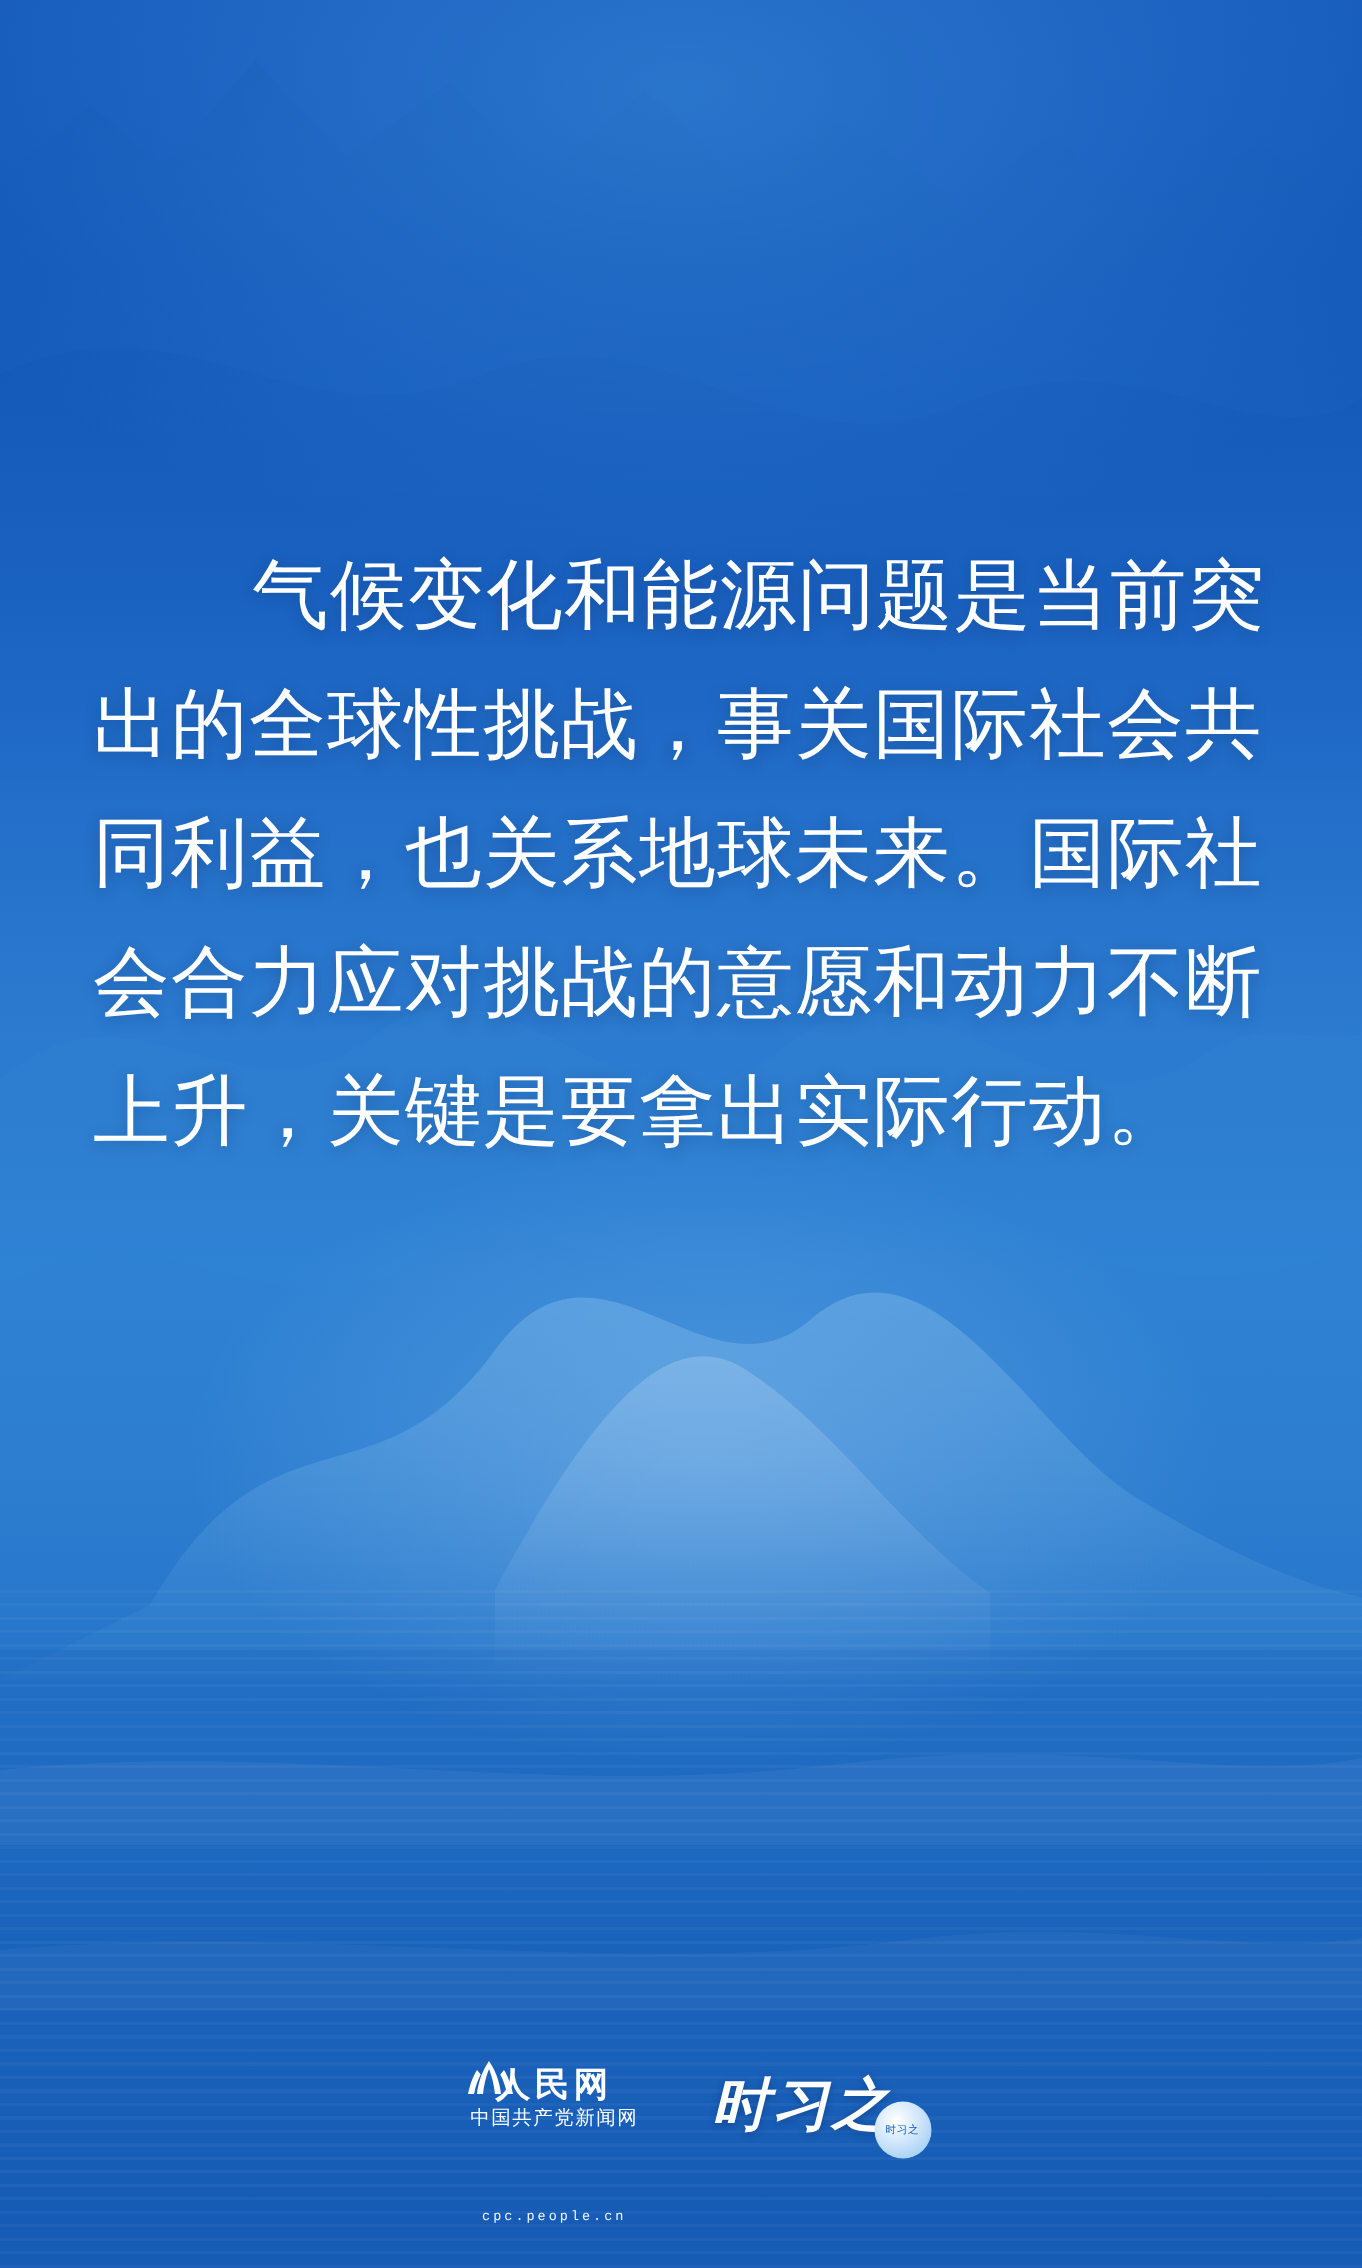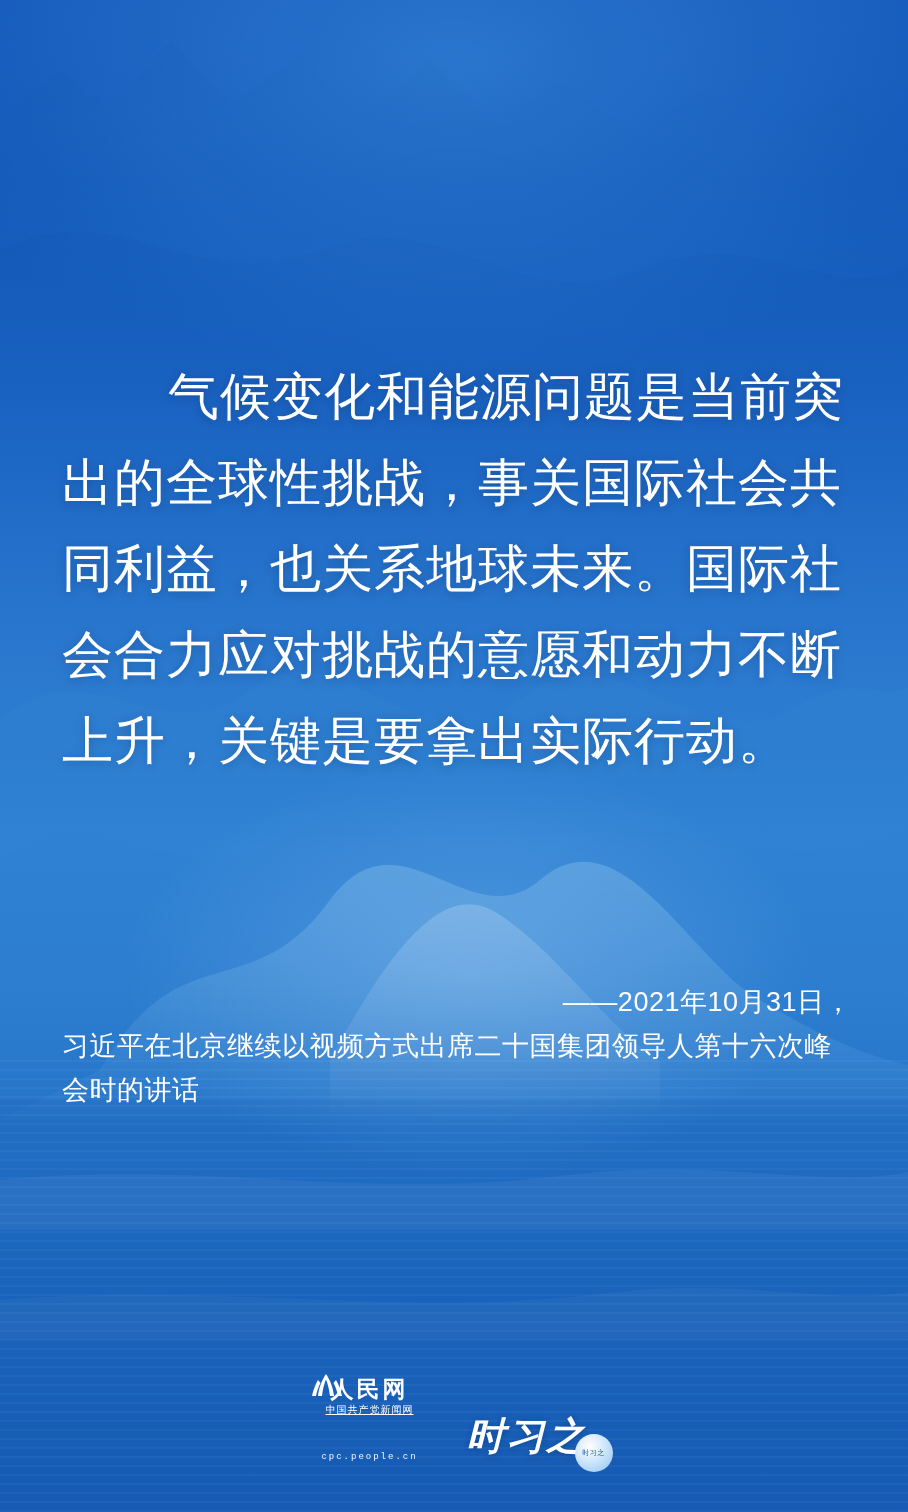--- a/index.html
+++ b/index.html
@@ -96,42 +96,41 @@
     text-align: left;
   }
 
   
   .footer {
     position: absolute;
     left: 0;
     top: 1378px;
     width: 908px;
     display: flex;
-    align-items: flex-end;
+    align-items: flex-start;
     justify-content: center;
     gap: 26px;
   }
   .people-logo {
     display: flex;
     flex-direction: column;
     align-items: center;
     line-height: 1;
     color: #ffffff;
   }
   .people-logo .cn {
     font-size: 23px;
     font-weight: bold;
     letter-spacing: 3px;
     margin-bottom: 4px;
   }
   .people-logo .sub {
-    font-size: 10px;
+    font-size: 13px;
     letter-spacing: 1px;
-    margin-bottom: 0;
-    text-decoration: underline;
+    margin-bottom: 18px;
   }
   .people-logo .url {
     font-size: 9px;
     letter-spacing: 2px;
     font-family: "Liberation Mono", "DejaVu Sans Mono", monospace;
     opacity: 0.95;
     margin-top: 38px;
   }
   .people-mark {
     position: absolute;
@@ -210,24 +209,20 @@
     <path d="M0,1180 C200,1160 360,1200 560,1176 C720,1156 820,1190 908,1172 L908,1230 L0,1230 Z" fill="#ffffff" opacity="0.05"></path>
     <path d="M0,1300 C220,1282 400,1318 600,1294 C740,1276 830,1306 908,1292 L908,1340 L0,1340 Z" fill="#ffffff" opacity="0.04"></path>
   </svg>
 
   <div class="glow-top"></div>
   <div class="glow-mid"></div>
   <div class="water"></div>
 
   <div class="quote">气候变化和能源问题是当前突出的全球性挑战，事关国际社会共同利益，也关系地球未来。国际社会合力应对挑战的意愿和动力不断上升，关键是要拿出实际行动。</div>
 
-  <div class="attribution">
-    <div>——2021年10月31日，</div>
-    <div class="body">习近平在北京继续以视频方式出席二十国集团领导人第十六次峰会时的讲话</div>
-  </div>
 
   <svg class="people-mark" viewBox="0 0 34 26">
     <path d="M8,24 C9,15 12,8 16,2 C20,8 23,15 24,24 L20,24 C19,16 17.5,11 16,7.5 C14.5,11 13,16 12,24 Z" fill="#ffffff"></path>
     <path d="M2,24 C3.5,17 5.5,12 8,8 L10.5,11 C8.5,14.5 7,19 6,24 Z" fill="#ffffff"></path>
     <path d="M32,24 C30.5,17 28.5,12 26,8 L23.5,11 C25.5,14.5 27,19 28,24 Z" fill="#ffffff"></path>
   </svg>
 
   <div class="footer">
     <div class="people-logo">
       <div class="cn">人民网</div>

